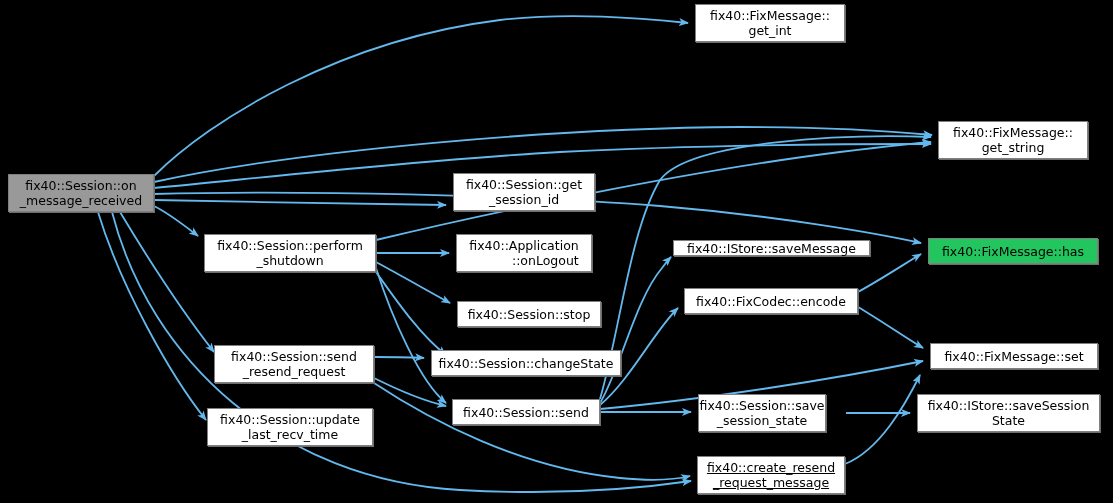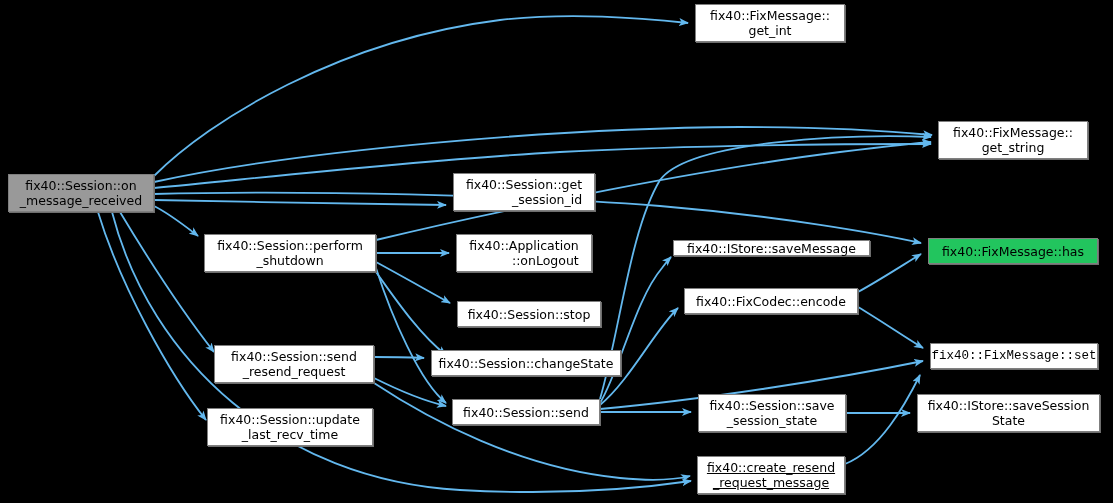--- a/index.html
+++ b/index.html
@@ -67,36 +67,36 @@
         <path d="M845,464 C880,450 905,405 920,375" marker-end="url(#ah)" stroke="#63b8ee"></path>
       </g>
   </svg>
   <div id="node-layer">
       <div class="node root" style="left: 8px; top: 174px; width: 146px; height: 38px; background: rgb(153, 153, 153); border-color: rgb(127, 127, 127);"><span class="node-label">fix40::Session::on
 _message_received</span></div>
       <div class="node" style="left: 695px; top: 4px; width: 150px; height: 38px; background: rgb(255, 255, 255); border-color: rgb(127, 127, 127);"><span class="node-label">fix40::FixMessage::
 get_int</span></div>
       <div class="node" style="left: 938px; top: 121px; width: 150px; height: 38px; background: rgb(255, 255, 255); border-color: rgb(127, 127, 127);"><span class="node-label">fix40::FixMessage::
 get_string</span></div>
-      <div class="node" style="left: 453px; top: 173px; width: 142px; height: 38px; background: rgb(255, 255, 255); border-color: rgb(127, 127, 127); text-align: right;"><span class="node-label">fix40::Session::get
+      <div class="node" style="left: 453px; top: 173px; width: 142px; height: 38px; background: rgb(255, 255, 255); border-color: rgb(127, 127, 127);"><span class="node-label">fix40::Session::get
 _session_id</span></div>
       <div class="node" style="left: 204px; top: 234px; width: 172px; height: 38px; background: rgb(255, 255, 255); border-color: rgb(127, 127, 127);"><span class="node-label">fix40::Session::perform
 _shutdown</span></div>
       <div class="node" style="left: 456px; top: 234px; width: 136px; height: 38px; background: rgb(255, 255, 255); border-color: rgb(127, 127, 127); text-align: right;"><span class="node-label">fix40::Application
 ::onLogout</span></div>
       <div class="node" style="left: 673px; top: 240px; width: 197px; height: 16px; background: rgb(255, 255, 255); border-color: rgb(127, 127, 127);"><span class="node-label">fix40::IStore::saveMessage</span></div>
       <div class="node" style="left: 928px; top: 238px; width: 170px; height: 26px; background: #22c55e; border-color: rgb(127, 127, 127);"><span class="node-label">fix40::FixMessage::has</span></div>
       <div class="node" style="left: 684px; top: 288px; width: 174px; height: 26px; background: rgb(255, 255, 255); border-color: rgb(127, 127, 127);"><span class="node-label">fix40::FixCodec::encode</span></div>
       <div class="node" style="left: 457px; top: 301px; width: 144px; height: 26px; background: rgb(255, 255, 255); border-color: rgb(127, 127, 127);"><span class="node-label">fix40::Session::stop</span></div>
-      <div class="node" style="left: 930px; top: 343px; width: 168px; height: 26px; background: rgb(255, 255, 255); border-color: rgb(127, 127, 127); font-family: Liberation Mono, monospace;"><span class="node-label">fix40::FixMessage::set</span></div>
+      <div class="node" style="left: 930px; top: 343px; width: 168px; height: 26px; background: rgb(255, 255, 255); border-color: rgb(127, 127, 127);"><span class="node-label">fix40::FixMessage::set</span></div>
       <div class="node" style="left: 214px; top: 345px; width: 160px; height: 38px; background: rgb(255, 255, 255); border-color: rgb(127, 127, 127);"><span class="node-label">fix40::Session::send
 _resend_request</span></div>
       <div class="node" style="left: 431px; top: 350px; width: 190px; height: 26px; background: rgb(255, 255, 255); border-color: rgb(127, 127, 127);"><span class="node-label">fix40::Session::changeState</span></div>
       <div class="node" style="left: 452px; top: 399px; width: 148px; height: 26px; background: rgb(255, 255, 255); border-color: rgb(127, 127, 127);"><span class="node-label">fix40::Session::send</span></div>
-      <div class="node" style="left: 698px; top: 394px; width: 148px; height: 38px; background: rgb(255, 255, 255); border-color: rgb(127, 127, 127);"><span class="node-label">fix40::Session::save
+      <div class="node" style="left: 698px; top: 394px; width: 128px; height: 38px; background: rgb(255, 255, 255); border-color: rgb(127, 127, 127);"><span class="node-label">fix40::Session::save
 _session_state</span></div>
       <div class="node" style="left: 917px; top: 394px; width: 183px; height: 38px; background: rgb(255, 255, 255); border-color: rgb(127, 127, 127);"><span class="node-label">fix40::IStore::saveSession
 State</span></div>
       <div class="node" style="left: 207px; top: 408px; width: 166px; height: 38px; background: rgb(255, 255, 255); border-color: rgb(127, 127, 127);"><span class="node-label">fix40::Session::update
 _last_recv_time</span></div>
       <div class="node" style="left: 697px; top: 456px; width: 148px; height: 38px; background: rgb(255, 255, 255); border-color: rgb(127, 127, 127); text-decoration: underline;"><span class="node-label">fix40::create_resend
 _request_message</span></div>
     </div>
 </div>
 

